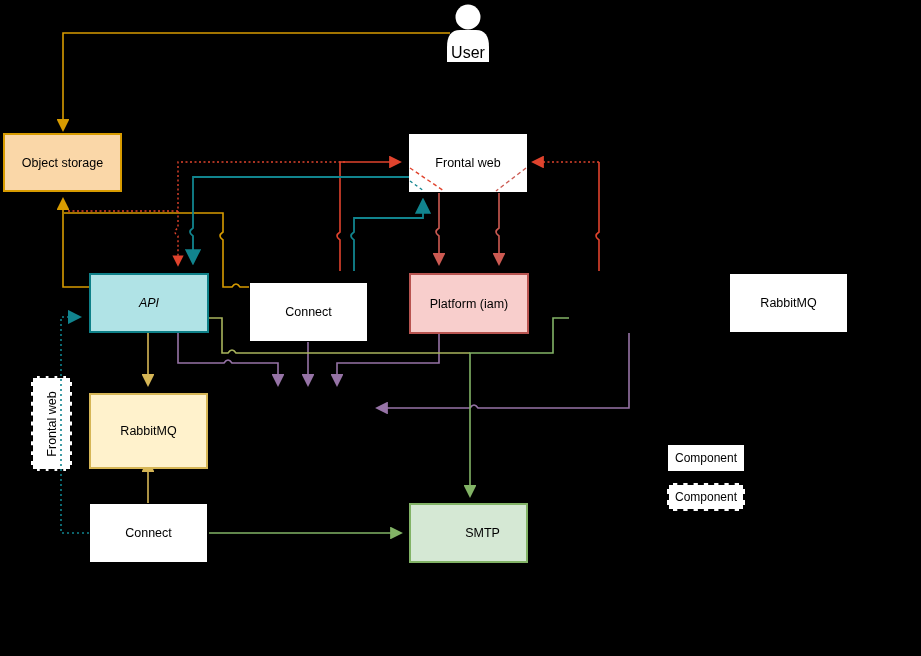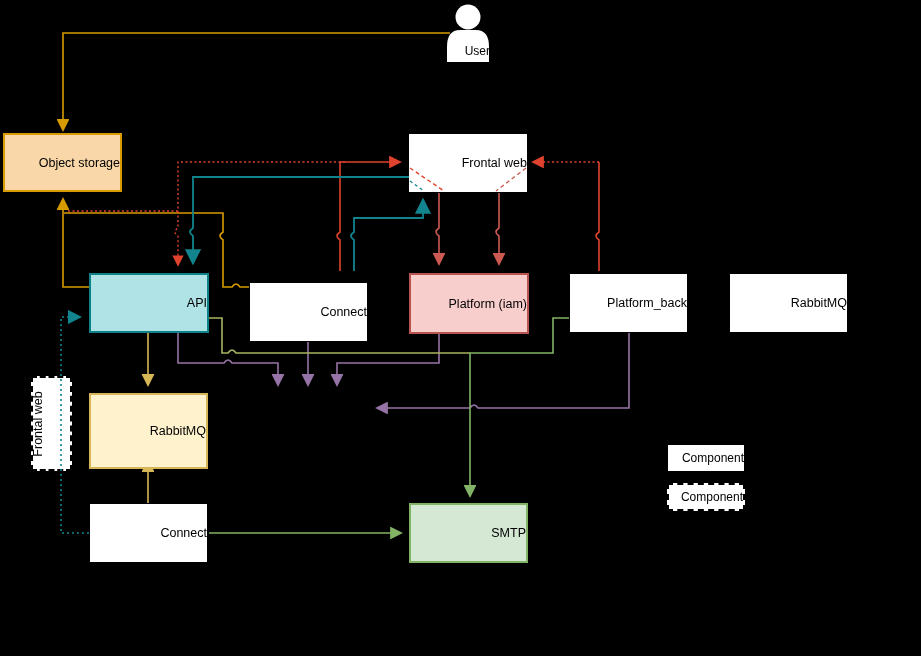--- a/index.html
+++ b/index.html
@@ -1,39 +1,39 @@
 <!DOCTYPE html>
 <html><head>
 <meta charset="utf-8">
 <style>
   html,body{margin:0;padding:0;background:#000;}
   .canvas{position:relative;width:921px;height:656px;background:#000;overflow:hidden;
           font-family:"Liberation Sans",sans-serif;}
   svg.layer{position:absolute;left:0;top:0;z-index:1;}
   svg.overlay{position:absolute;left:0;top:0;z-index:3;pointer-events:none;}
-  .node{position:absolute;display:flex;align-items:center;justify-content:flex-end;
+  .node{position:absolute;display:flex;align-items:center;justify-content:center;
         box-sizing:border-box;font-size:12.5px;color:#000;z-index:2;text-align:center;}
   .white{background:#fff;border:1px solid #000;}
   .n-os{left:3px;top:133px;width:119px;height:59px;background:#FAD7A8;border:2px solid #D79B00;}
   .n-fw{left:409px;top:134px;width:118px;height:58px;background:#fff;border:none;}
-  .n-api{left:89px;top:273px;width:120px;height:60px;background:#B0E3E6;border:2px solid #0E8088;}
+  .n-api{left:89px;top:273px;width:120px;height:60px;background:#B0E3E6;border:2px solid #0E8088;font-style:italic;}
   .n-connect{left:249px;top:282px;width:119px;height:60px;}
   .n-keycloak{left:409px;top:273px;width:120px;height:61px;background:#F8CECC;border:2px solid #B85450;}
   .n-pb{left:569px;top:273px;width:119px;height:60px;}
   .n-platform{left:729px;top:273px;width:119px;height:60px;}
   .n-rabbit{left:89px;top:393px;width:119px;height:76px;background:#FFF2CC;border:2px solid #D6B656;}
   .n-pg{left:249px;top:393px;width:119px;height:60px;background:#E1D5E7;border:2px solid #9673A6;}
   .n-workers{left:89px;top:503px;width:119px;height:60px;}
   .n-smtp{left:409px;top:503px;width:119px;height:60px;background:#D5E8D4;border:2px solid #82B366;padding-left:28px;}
   .n-comp1{left:667px;top:444px;width:78px;height:28px;font-size:12px;}
   .n-comp2{left:667px;top:483px;width:78px;height:28px;border:2px dashed #000;background:#fff;font-size:12px;}
   .n-fwside{left:31px;top:376px;width:41px;height:95px;border:2px dashed #000;background:#fff;}
   .n-fwside .rot{transform:rotate(-90deg);white-space:nowrap;font-size:12.5px;}
-  .userlabel{position:absolute;left:446px;top:44px;width:44px;text-align:right;
-             font-size:12px;color:#000;z-index:2;}
+  .userlabel{position:absolute;left:446px;top:44px;width:44px;text-align:center;
+             font-size:16px;color:#000;z-index:2;}
 </style>
 </head>
 <body>
 
 <div class="canvas">
 
   <svg class="layer" width="921" height="656">
     <defs>
       <marker id="mO" viewBox="0 0 10 10" refX="8.5" refY="5" markerWidth="8" markerHeight="8" orient="auto-start-reverse">
           <path d="M0,0 L10,5 L0,10 z" fill="#D79B00"></path>
@@ -100,23 +100,20 @@
     </div>
   <div class="node n-api">
       <span>API</span>
     </div>
   <div class="node n-connect white">
       <span>Connect</span>
     </div>
   <div class="node n-keycloak">
       <span>Platform (iam)</span>
     </div>
-  <div class="node n-pb white">
-      <span>Platform_back</span>
-    </div>
   <div class="node n-platform white">
       <span>RabbitMQ</span>
     </div>
   <div class="node n-rabbit">
       <span>RabbitMQ</span>
     </div>
   <div class="node n-workers white">
       <span>Connect</span>
     </div>
   <div class="node n-smtp">

